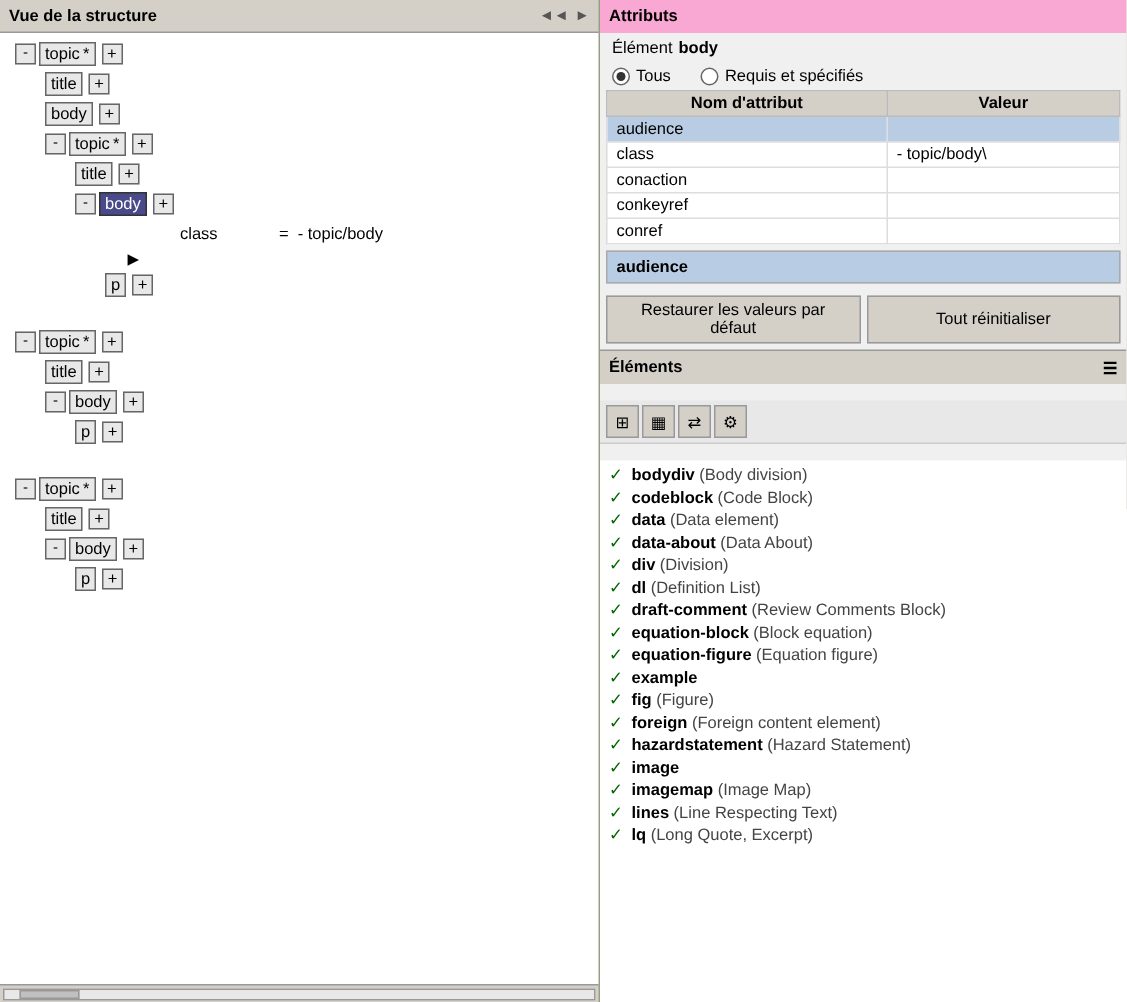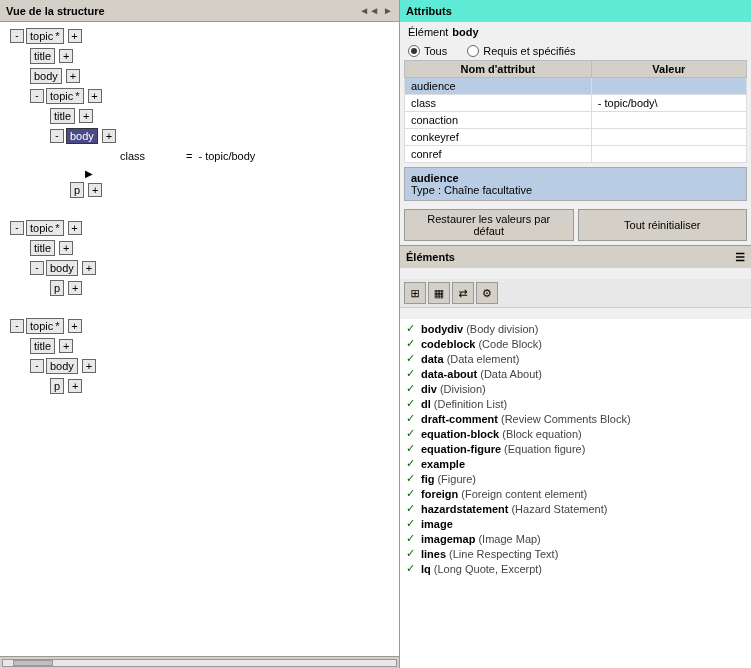--- a/index.html
+++ b/index.html
@@ -159,21 +159,21 @@
       flex-direction: column;
     }
 
     
     .attr-panel {
       flex: 0 0 auto;
       border-bottom: 1px solid #999;
     }
 
     .attr-panel-header {
-      background: #5eead4;
+      background: #f9a8d4;
       padding: 3px 6px;
       font-size: 11px;
       font-weight: bold;
       min-height: 22px;
       display: flex;
       align-items: center;
     }
 
     .element-label {
       padding: 4px 8px;
@@ -496,21 +496,20 @@
             <tr>
               <td>conref</td>
               <td></td>
             </tr>
           </tbody>
       </table>
     </div>
 
     <div class="attr-info-box">
       <div class="attr-info-name">audience</div>
-      <div>Type : Chaîne facultative</div>
     </div>
 
     <div class="attr-buttons">
       <button class="btn-gray">Restaurer les valeurs par défaut</button>
       <button class="btn-gray">Tout réinitialiser</button>
     </div>
   </div>
 
   <div class="elem-panel">
     <div class="elem-panel-header">

